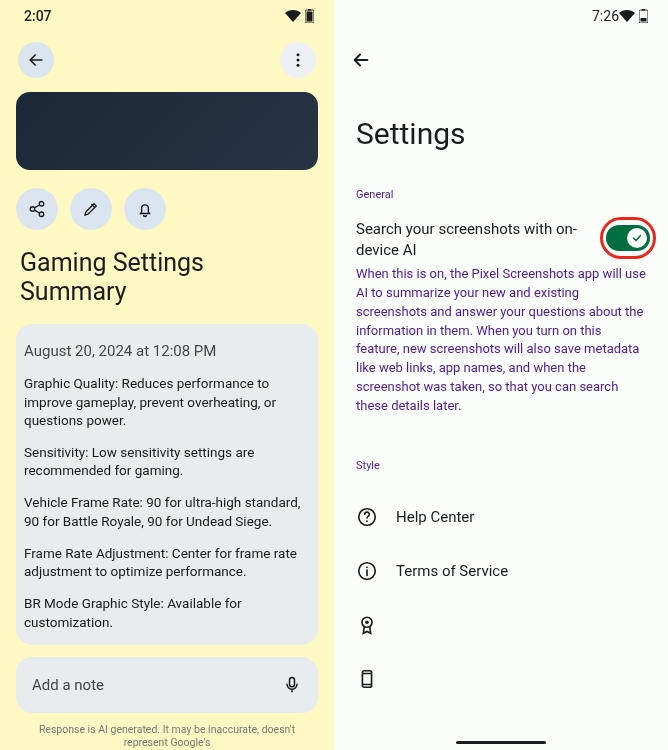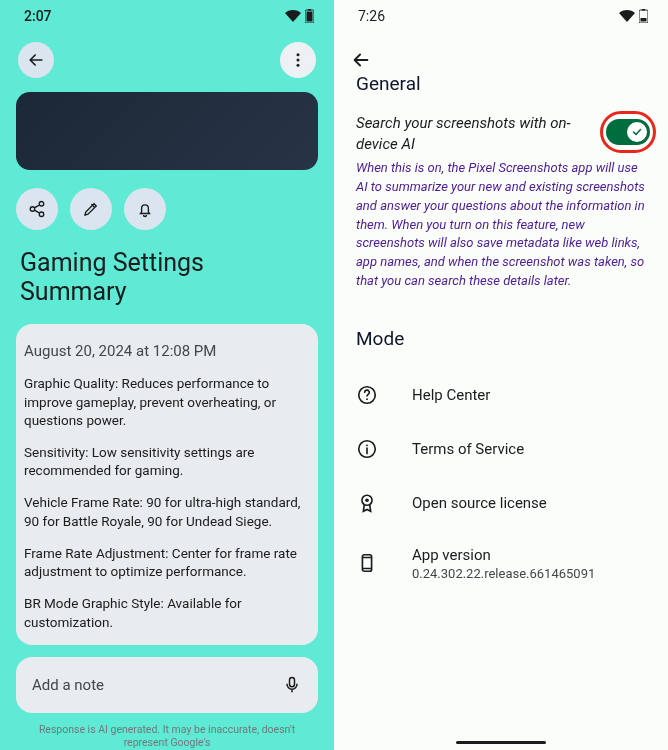--- a/index.html
+++ b/index.html
@@ -1,51 +1,51 @@
 <!DOCTYPE html>
 <html><head>
 <meta charset="utf-8">
 <style>
 * { margin: 0; padding: 0; box-sizing: border-box; font-family: -apple-system, 'Roboto', sans-serif; }
 body { width: 668px; height: 750px; display: flex; background: #fff; }
 
 
-.panel-left { width: 334px; height: 750px; background: #5eead4; overflow: hidden; display: flex; flex-direction: column; }
+.panel-left { width: 334px; height: 750px; background: #fef9c3; overflow: hidden; display: flex; flex-direction: column; }
 .status-bar-l { display: flex; justify-content: space-between; align-items: center; padding: 8px 20px 4px 24px; font-size: 14px; font-weight: 500; color: #1a1c1e; }
 .status-icons { display: flex; gap: 4px; align-items: center; }
 .header-l { display: flex; justify-content: space-between; align-items: center; padding: 14px 18px; }
 .circle-btn { width: 36px; height: 36px; border-radius: 50%; background: #dae5f0; display: flex; align-items: center; justify-content: center; cursor: pointer; }
 .circle-btn.light { background: #eef1f3; }
 .screenshot-preview { margin: 0 16px; height: 136px; border-radius: 14px; background: linear-gradient(135deg, #1a2838, #263445); position: relative; overflow: hidden; }
 
 .action-row { display: flex; gap: 12px; padding: 18px 16px 14px; }
 .action-btn { width: 42px; height: 42px; border-radius: 50%; background: #dae5f0; display: flex; align-items: center; justify-content: center; cursor: pointer; }
 
 .title-l { font-size: 25px; font-weight: 400; color: #1a1c1e; padding: 4px 20px 18px; }
 .card { background: #e8ecef; border-radius: 16px; margin: 0 16px 12px; padding: 18px 8px 0 8px; }
 .timestamp { font-size: 15px; color: #44474a; padding-bottom: 14px; }
 .para { font-size: 13.5px; color: #1a1c1e; line-height: 1.35; padding-bottom: 14px; }
 .note-card { background: #e8ecef; border-radius: 16px; margin: 0 16px 10px; padding: 18px 16px; display: flex; align-items: center; justify-content: space-between; gap: 32px; }
 .note-placeholder { font-size: 15px; color: #44474a; }
 .disclaimer { font-size: 10.5px; color: #74777a; text-align: center; padding: 0 20px; line-height: 1.3; }
 
 
 .panel-right { width: 334px; height: 750px; background: #fafdfa; overflow: hidden; position: relative; }
-.status-bar-r { display: flex; justify-content: space-between; align-items: center; padding: 8px 20px 4px 24px; font-size: 14px; font-weight: 400; color: #1a1c1e; }
+.status-bar-r { display: flex; justify-content: flex-end; align-items: center; padding: 8px 20px 4px 24px; font-size: 14px; font-weight: 400; color: #1a1c1e; }
 .header-r { padding: 20px 16px 0; }
 .back-r { width: 24px; height: 24px; display: flex; align-items: center; cursor: pointer; }
 .title-r { font-size: 30px; font-weight: 400; color: #1a1c1e; padding: 44px 22px 30px; }
-.section-label { font-size: 19px; color: #0f172a; padding: 0 22px 18px; }
-.setting-row { padding: 0 22px 16px; position: relative; font-style: italic; }
+.section-label { font-size: 11px; color: #4c1d95; padding: 0 22px 18px; margin-top: 7px; }
+.setting-row { padding: 0 22px 16px; position: relative; }
 .setting-title { font-size: 15px; color: #1a1c1e; line-height: 1.4; padding-right: 50px; }
 .setting-desc { font-size: 13px; color: #4c1d95; line-height: 1.45; padding-top: 4px; }
 .toggle { position: absolute; right: 18px; top: 6px; width: 44px; height: 26px; background: #006d3f; border-radius: 13px; cursor: pointer; }
 .toggle-thumb { position: absolute; right: 3px; top: 3px; width: 20px; height: 20px; background: #fff; border-radius: 50%; display: flex; align-items: center; justify-content: center; }
 .highlight-ring { position: absolute; right: 12px; top: -2px; width: 56px; height: 42px; border: 3px solid #e8281c; border-radius: 24px; pointer-events: none; }
-.list-item { display: flex; align-items: center; gap: 34px; padding: 16px 22px; cursor: pointer; }
+.list-item { display: flex; align-items: center; gap: 18px; padding: 16px 22px; cursor: pointer; }
 .list-icon { width: 22px; height: 22px; display: flex; align-items: center; justify-content: center; color: #1a1c1e; flex-shrink: 0; }
 .list-label { font-size: 15px; color: #1a1c1e; }
 .list-sub { font-size: 13px; color: #44474a; padding-top: 2px; }
 .nav-handle { position: absolute; bottom: 6px; left: 50%; transform: translateX(-50%); width: 90px; height: 3px; background: #1a1c1e; border-radius: 2px; }
 </style>
 </head>
 <body>
 
 <div class="panel-left">
   <div class="status-bar-l">
@@ -143,37 +143,38 @@
   </div>
 
   <div class="header-r">
     <div class="back-r">
       <svg width="22" height="22" viewBox="0 0 24 24">
           <path fill="none" stroke="#1a1c1e" stroke-width="2" stroke-linecap="round" stroke-linejoin="round" d="M19 12H5 M11 18l-6-6 6-6"></path>
         </svg>
     </div>
   </div>
 
+  <div class="title-r">Settings</div>
 
   <div class="section-label">General</div>
 
   <div class="setting-row">
     <div class="setting-title">Search your screenshots with on-device AI</div>
     <div class="setting-desc">When this is on, the Pixel Screenshots app will use AI to summarize your new and existing screenshots and answer your questions about the information in them. When you turn on this feature, new screenshots will also save metadata like web links, app names, and when the screenshot was taken, so that you can search these details later.</div>
     <div class="toggle">
       <div class="toggle-thumb">
         <svg width="12" height="12" viewBox="0 0 24 24">
             <path fill="none" stroke="#006d3f" stroke-width="3" stroke-linecap="round" stroke-linejoin="round" d="M5 12l5 5 9-10"></path>
           </svg>
       </div>
     </div>
     <div class="highlight-ring"></div>
   </div>
 
-  <div class="section-label" style="padding-top:20px">Mode</div>
+  <div class="section-label" style="padding-top:20px">Style</div>
 
   <div class="list-item">
     <div class="list-icon">
       <svg width="22" height="22" viewBox="0 0 24 24">
           <circle cx="12" cy="12" r="9" fill="none" stroke="#1a1c1e" stroke-width="1.8"></circle>
           <path fill="none" stroke="#1a1c1e" stroke-width="1.8" stroke-linecap="round" d="M9.5 9a2.5 2.5 0 015 .5c0 1.5-2.5 2-2.5 3.5"></path>
           <circle cx="12" cy="16.5" r="1" fill="#1a1c1e"></circle>
         </svg>
     </div>
     <div class="list-label">Help Center</div>
@@ -191,30 +192,25 @@
   </div>
 
   <div class="list-item">
     <div class="list-icon">
       <svg width="22" height="22" viewBox="0 0 24 24">
           <circle cx="12" cy="9" r="5.5" fill="none" stroke="#1a1c1e" stroke-width="1.8"></circle>
           <circle cx="12" cy="9" r="2" fill="#1a1c1e"></circle>
           <path fill="none" stroke="#1a1c1e" stroke-width="1.8" stroke-linecap="round" d="M9 14l-1 7 4-2 4 2-1-7"></path>
         </svg>
     </div>
-    <div class="list-label">Open source license</div>
   </div>
 
   <div class="list-item">
     <div class="list-icon">
       <svg width="22" height="22" viewBox="0 0 24 24">
           <rect x="7" y="3" width="10" height="18" rx="2" fill="none" stroke="#1a1c1e" stroke-width="1.8"></rect>
           <path stroke="#1a1c1e" stroke-width="1.8" d="M7 6h10M7 18h10"></path>
         </svg>
     </div>
-    <div>
-      <div class="list-label">App version</div>
-      <div class="list-sub">0.24.302.22.release.661465091</div>
-    </div>
   </div>
 
   <div class="nav-handle"></div>
 </div>
 
 </body></html>

